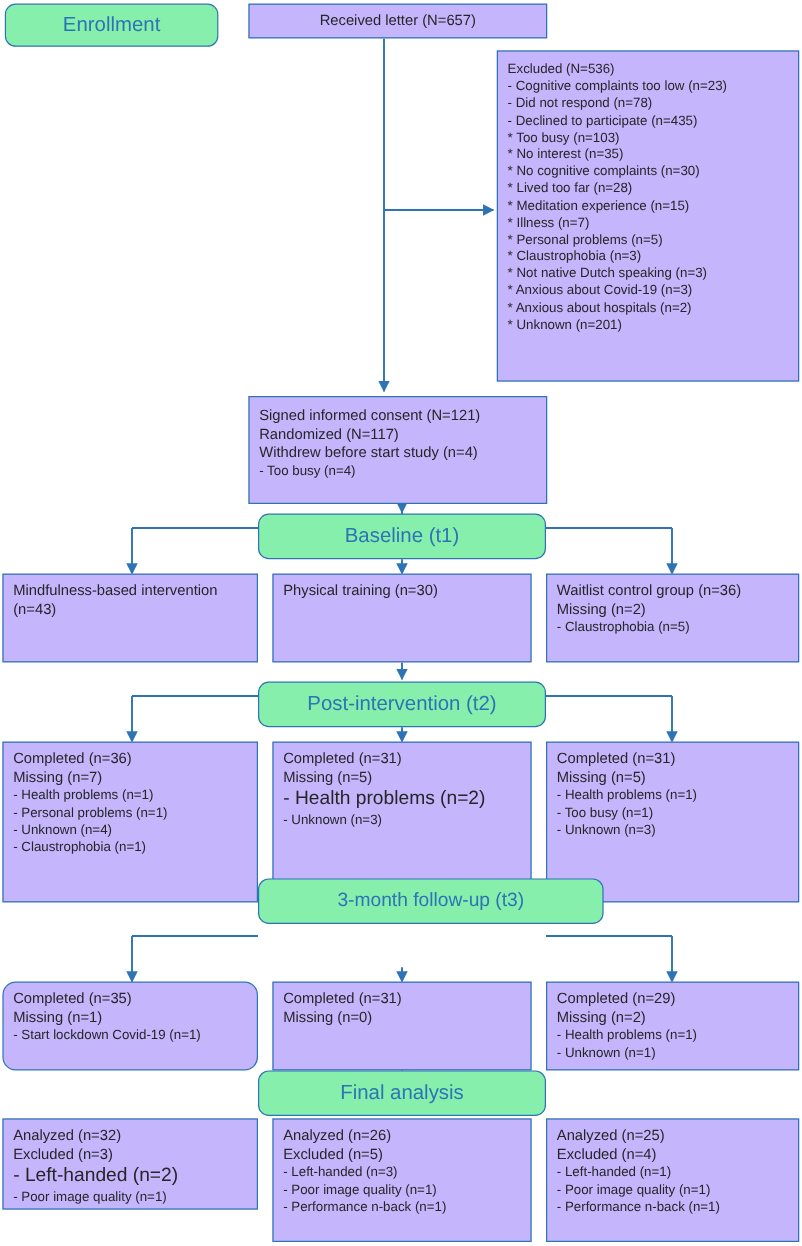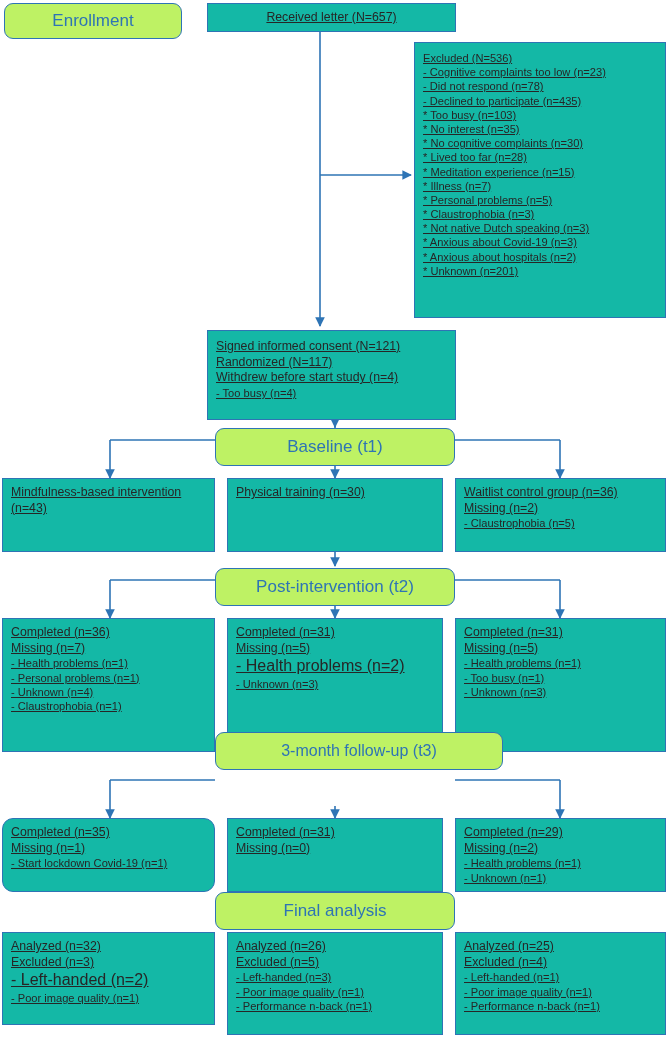--- a/index.html
+++ b/index.html
@@ -27,24 +27,23 @@
     width: 668px;
     height: 1038px;
     pointer-events: none;
   }
 
   
   .box {
     position: absolute;
     box-sizing: border-box;
     border: 1.6px solid #2E74B5;
-    background: #14b8a6;
+    background: #c4b5fd;
     padding: 6px 8px 4px 8px;
     line-height: 1.28;
-    text-decoration: underline;
   }
   .box .ln {
     display: block;
     white-space: nowrap;
   }
   .lvl0 { font-size: 12.3px; }
   .lvl1 { font-size: 11.1px; }
 
   .centered {
     display: flex;
@@ -52,21 +51,21 @@
     justify-content: center;
     padding: 0;
   }
   .centered .ln { font-size: 12.3px; }
 
   
   .stage {
     position: absolute;
     box-sizing: border-box;
     border: 1.6px solid #2E74B5;
-    background: #bef264;
+    background: #86efac;
     border-radius: 9px;
     display: flex;
     align-items: center;
     justify-content: center;
     color: #2E74B5;
     font-size: 17px;
     z-index: 3;
   }
   .stage.small { font-size: 16px; }
 </style>
@@ -210,21 +209,21 @@
     <span class="ln">Completed (n=29)</span>
     <span class="ln">Missing (n=2)</span>
     <span class="ln" style="font-size:11.1px;">- Health problems (n=1)</span>
     <span class="ln" style="font-size:11.1px;">- Unknown (n=1)</span>
   </div>
 
   <div class="stage" style="left:215px; top:892px; width:240px; height:38px;">
     <span>Final analysis</span>
   </div>
 
-  <div class="box lvl0" style="left:2px; top:932px; width:213px; height:93px;">
+  <div class="box lvl0" style="left:2px; top:932px; width:213px; height:76px;">
     <span class="ln">Analyzed (n=32)</span>
     <span class="ln">Excluded (n=3)</span>
     <span class="ln" style="font-size:16px;">- Left-handed (n=2)</span>
     <span class="ln" style="font-size:11.1px;">- Poor image quality (n=1)</span>
   </div>
   <div class="box lvl0" style="left:227px; top:932px; width:216px; height:103px;">
     <span class="ln">Analyzed (n=26)</span>
     <span class="ln">Excluded (n=5)</span>
     <span class="ln" style="font-size:11.1px;">- Left-handed (n=3)</span>
     <span class="ln" style="font-size:11.1px;">- Poor image quality (n=1)</span>

